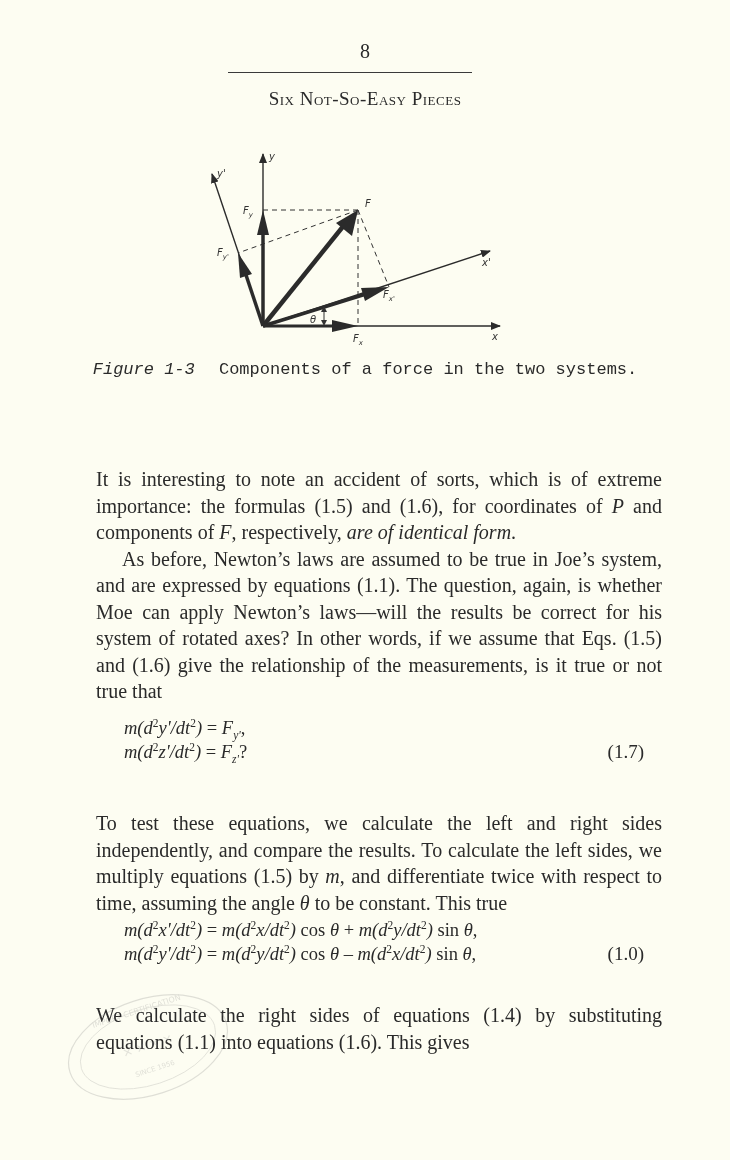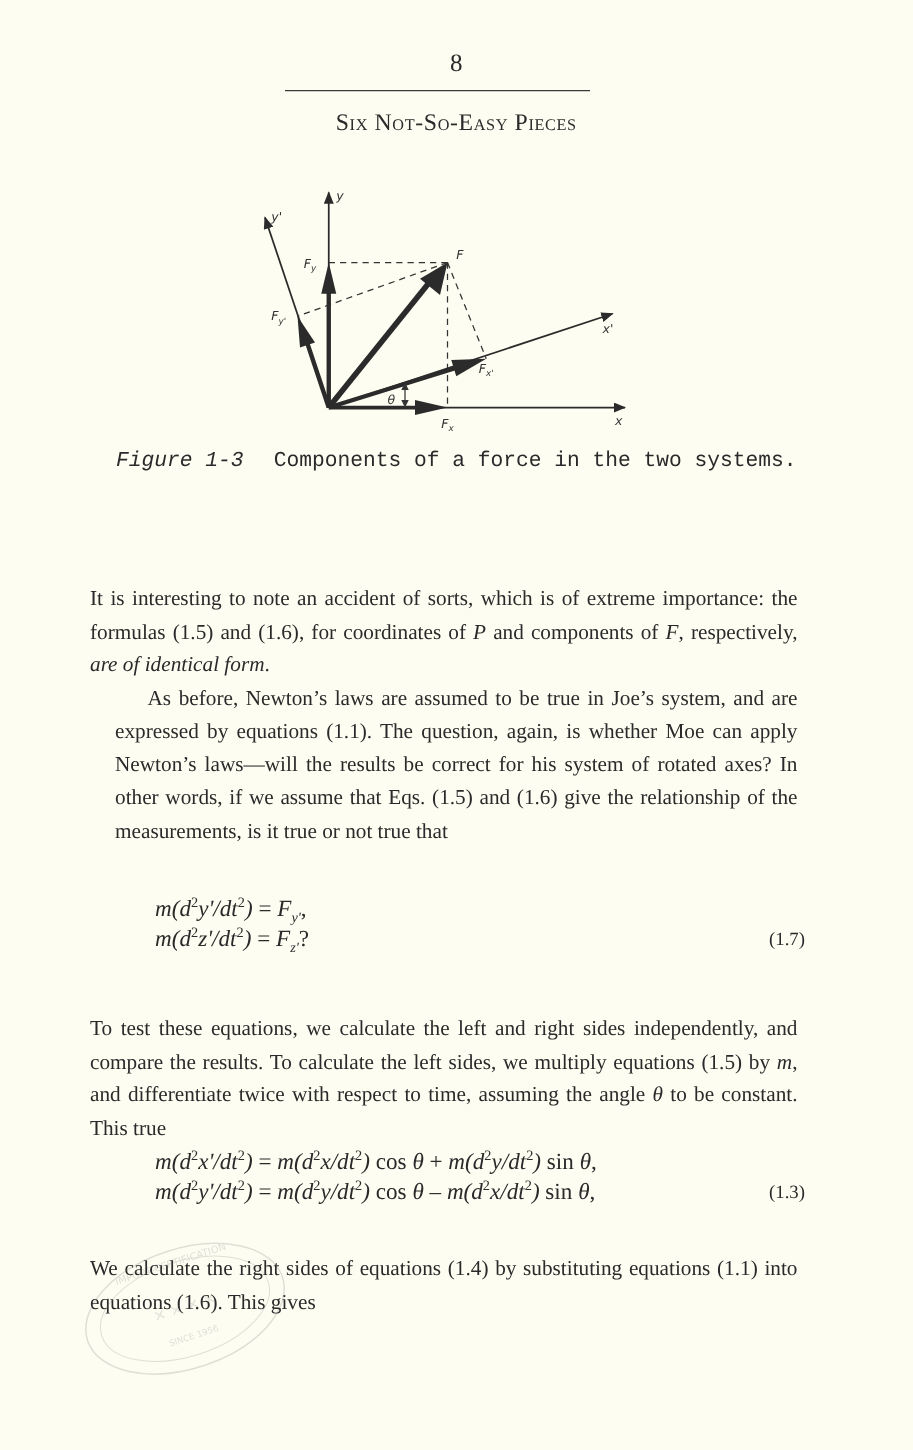--- a/index.html
+++ b/index.html
@@ -31,34 +31,34 @@
     font-family: "DejaVu Sans", "Liberation Sans", sans-serif;
     font-style: italic; font-size: 10px; fill: #333;
   }
   .fig-label-sub { font-size: 7px; }
   .caption {
     position: absolute; left: 0; width: 730px; top: 360px;
     text-align: center; font-size: 17px; font-family: Liberation Mono, monospace;
   }
   .caption .cap-num { font-style: italic; margin-right: 14px; }
   .body-text {
-    position: absolute; left: 72px; width: 566px;
-    font-size: 17px; line-height: 26.5px;
+    position: absolute; left: 96px; width: 566px;
+    font-size: 20px; line-height: 26.5px;
     text-align: justify;
   }
   .body-text p { margin: 0; }
-  .body-text .indent { text-indent: 26px; margin-left: 20px; }
+  .body-text .indent { text-indent: 26px; }
   .body-text i { font-style: italic; }
   .eq-block {
     position: absolute; left: 124px; width: 520px;
     font-size: 18.5px; line-height: 24px; font-style: italic;
   }
   .eq-line { white-space: nowrap; display: block; height: 24px; }
   .eq-number {
-    position: absolute; right: 0; font-style: normal; font-size: 15px;
+    position: absolute; right: 0; font-style: normal; font-size: 19px;
   }
   sup, sub { font-size: 0.62em; line-height: 0; }
   .upright { font-style: normal; }
   .stamp {
     position: absolute; left: 58px; top: 990px; width: 180px; height: 115px;
     opacity: 0.22;
   }
   .stamp svg { width: 180px; height: 115px; }
 </style>
 </head>
@@ -141,21 +141,21 @@
   <span class="eq-number" style="top:24px;">(1.7)</span>
   <span class="eq-line">m(d<sup class="upright">2</sup><span>y'</span>/dt<sup class="upright">2</sup>) <span class="upright">=</span> <span>F</span><sub>y'</sub><span class="upright">,</span></span>
   <span class="eq-line">m(d<sup class="upright">2</sup><span>z'</span>/dt<sup class="upright">2</sup>) <span class="upright">=</span> <span>F</span><sub>z'</sub><span class="upright">?</span></span>
 </div>
 
 <div class="body-text" style="top:810px;">
   <p><span>To test these equations, we calculate the left and right sides independently, and compare the results. To calculate the left sides, we multiply equations (1.5) by </span><i>m</i><span>, and differentiate twice with respect to time, assuming the angle </span><i>θ</i><span> to be constant. This true</span></p>
 </div>
 
 <div class="eq-block" style="top:918px;">
-  <span class="eq-number" style="top:24px;">(1.3)</span>
+  <span class="eq-number" style="top:24px;">(1.0)</span>
   <span class="eq-line">m(d<sup class="upright">2</sup><span>x'</span>/dt<sup class="upright">2</sup>) <span class="upright">=</span> m(d<sup class="upright">2</sup><span>x</span>/dt<sup class="upright">2</sup>) <span class="upright">cos</span> <span>θ</span> <span class="upright">+</span> m(d<sup class="upright">2</sup><span>y</span>/dt<sup class="upright">2</sup>) <span class="upright">sin</span> <span>θ</span><span class="upright">,</span></span>
   <span class="eq-line">m(d<sup class="upright">2</sup><span>y'</span>/dt<sup class="upright">2</sup>) <span class="upright">=</span> m(d<sup class="upright">2</sup><span>y</span>/dt<sup class="upright">2</sup>) <span class="upright">cos</span> <span>θ</span> <span class="upright">–</span> m(d<sup class="upright">2</sup><span>x</span>/dt<sup class="upright">2</sup>) <span class="upright">sin</span> <span>θ</span><span class="upright">,</span></span>
 </div>
 
 <div class="body-text" style="top:1002px;">
   <p>We calculate the right sides of equations (1.4) by substituting equations (1.1) into equations (1.6). This gives</p>
 </div>
 
 <div class="stamp">
   <svg viewBox="0 0 180 115">

